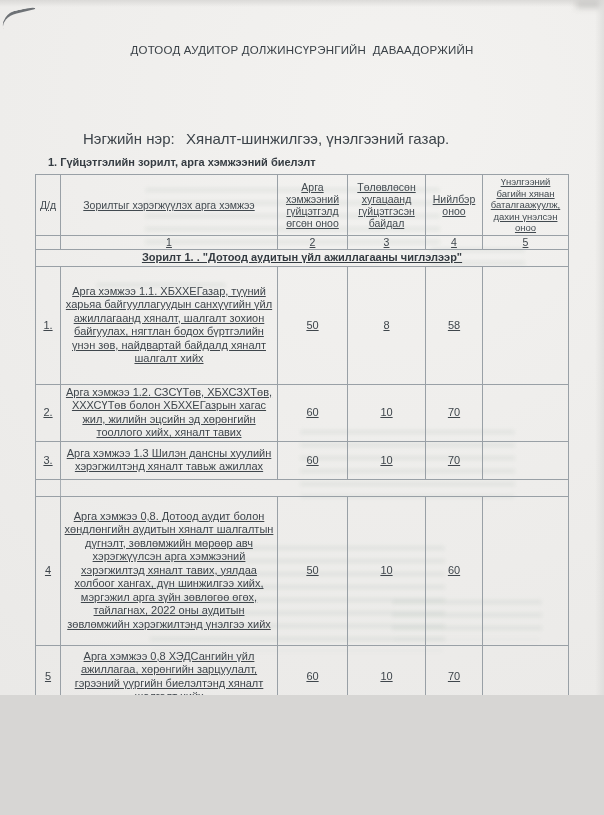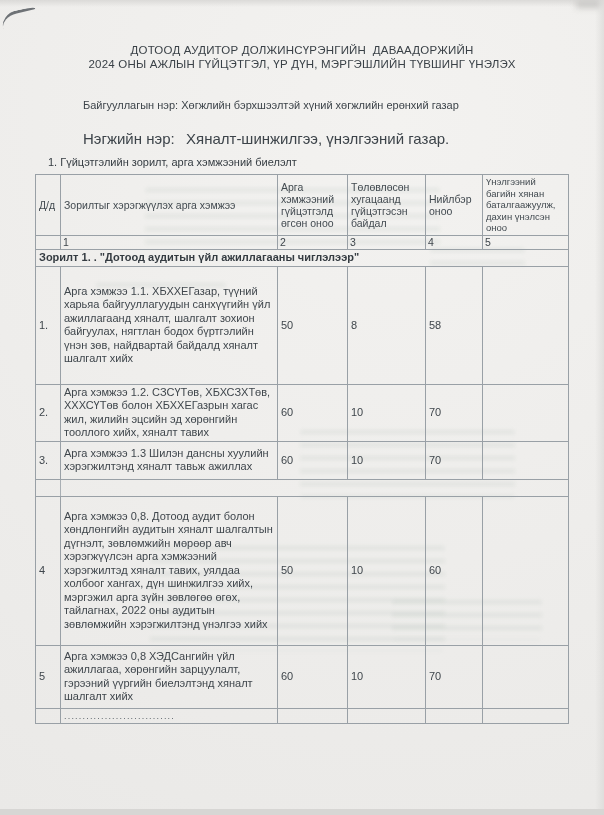--- a/index.html
+++ b/index.html
@@ -1,39 +1,39 @@
 <!DOCTYPE html>
 <html><head>
 <meta charset="utf-8">
 <style>
   html,body{margin:0;padding:0;background:#d7d6d4;}
   .page{
-    position:relative;width:604px;height:809px;overflow:hidden;
+    position:relative;width:604px;height:695px;overflow:hidden;
     background:radial-gradient(circle at 65% 15%, #f3f2f0 0%, #efeeec 45%, #eae9e7 100%);
     font-family:"Liberation Sans", sans-serif;color:#3f464c;
   }
   .page::before{content:"";position:absolute;left:0;top:0;right:0;height:7px;
     background:linear-gradient(#d2d1cf,rgba(210,209,207,0));opacity:.7;}
   .page::after{content:"";position:absolute;top:0;bottom:0;right:0;width:9px;
     background:linear-gradient(to left,#dcdbd9,rgba(220,219,217,0));opacity:.8;}
   .pen-mark{position:absolute;left:1px;top:10px;width:36px;height:12px;
     border-top:3px solid #585d62;border-radius:60%/130% 20% 0 0;transform:rotate(-13deg);opacity:.85;}
   .smudge{position:absolute;right:2px;top:0;width:26px;height:8px;background:#c9c8c6;filter:blur(3px);}
   .ghost{position:absolute;filter:blur(2px);opacity:.32;border-radius:3px;
     background:repeating-linear-gradient(to bottom, rgba(122,148,136,.38) 0 4px, rgba(0,0,0,0) 4px 13px);}
   .title{position:absolute;left:40px;right:40px;top:43px;text-align:center;
     font-size:11.5px;line-height:14px;color:#3a4147;letter-spacing:.2px;}
   .title div{white-space:pre-wrap;}
   .org-line{position:absolute;left:83px;top:99px;font-size:11px;color:#3d444a;}
   .unit-label{position:absolute;left:83px;top:130px;font-size:15px;color:#3d444a;}
   .unit-value{position:absolute;left:186px;top:130px;font-size:15px;color:#3d444a;}
-  .sec1-heading{position:absolute;left:48px;top:156px;font-size:11px;font-weight:normal;color:#353c42;}
+  .sec1-heading{position:absolute;left:48px;top:156px;font-size:11px;font-weight:bold;color:#353c42;}
   table.eval{position:absolute;left:35px;top:174px;width:533px;border-collapse:collapse;
     table-layout:fixed;font-size:11px;line-height:12.5px;color:#3f464c;}
-  table.eval td{border:1px solid #99a0a6;padding:1px 3px;vertical-align:middle;text-align:left;}
+  table.eval td{border:1px solid #99a0a6;padding:1px 3px;vertical-align:middle;text-align:center;text-decoration:underline;}
   td.measure{text-align:left;padding-left:5px;line-height:13.5px;}
   tr.hdr td{font-size:10.5px;line-height:12px;color:#424a50;}
   tr.hdr td.small-hdr{font-size:9.5px;line-height:11.5px;margin-left:40px;}
   tr.nums td{font-size:10.5px;line-height:11px;padding:0 2px;}
   tr.onoo td{font-size:11px;}
   td.prelines{white-space:pre-line;}
   tr.goal td{font-weight:bold;font-size:11px;line-height:12.5px;color:#343b41;}
   tr.goal2 td{font-weight:bold;font-size:10.5px;line-height:12px;color:#343b41;padding:1px 6px;}
   tr.gaprow td{border-left:none;border-right:none;}
   tr.gaprow td.gap1{border-left:1px solid #99a0a6;border-right:1px solid #a9afb4;}
@@ -51,24 +51,22 @@
 
   <div class="ghost" style="left:145px;top:188px;width:295px;height:58px;"></div>
   <div class="ghost" style="left:96px;top:283px;width:130px;height:14px;"></div>
   <div class="ghost" style="left:300px;top:430px;width:215px;height:68px;"></div>
   <div class="ghost" style="left:150px;top:546px;width:295px;height:105px;"></div>
   <div class="ghost" style="left:392px;top:600px;width:150px;height:40px;"></div>
   <div class="ghost" style="left:430px;top:248px;width:95px;height:26px;"></div>
 
   <div class="title">
     <div>ДОТООД АУДИТОР ДОЛЖИНСҮРЭНГИЙН  ДАВААДОРЖИЙН</div>
-    <div>2024 ОНЫ АЖЛЫН ГҮЙЦЭТГЭЛ, ҮР ДҮН, МЭРГЭШЛИЙН ТҮВШИНГ ҮНЭЛЭХ</div>
   </div>
 
-  <div class="org-line">Байгууллагын нэр: Хөгжлийн бэрхшээлтэй хүний хөгжлийн ерөнхий газар</div>
   <div class="unit-label">Нэгжийн нэр:</div>
   <div class="unit-value">Хяналт-шинжилгээ, үнэлгээний газар.</div>
 
   <div class="sec1-heading">1. Гүйцэтгэлийн зорилт, арга хэмжээний биелэлт</div>
 
   <table class="eval">
     <colgroup>
       <col style="width:25px">
         <col style="width:217px">
         <col style="width:70px">

